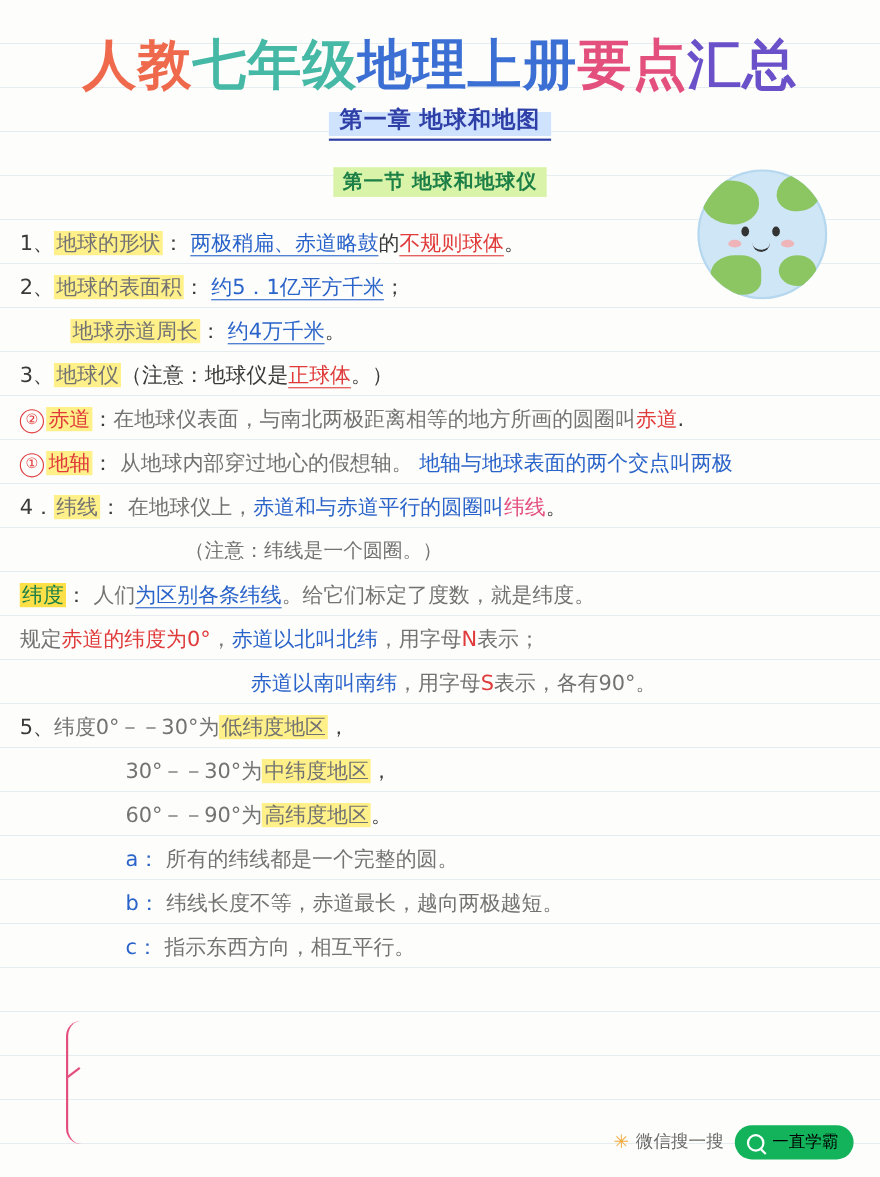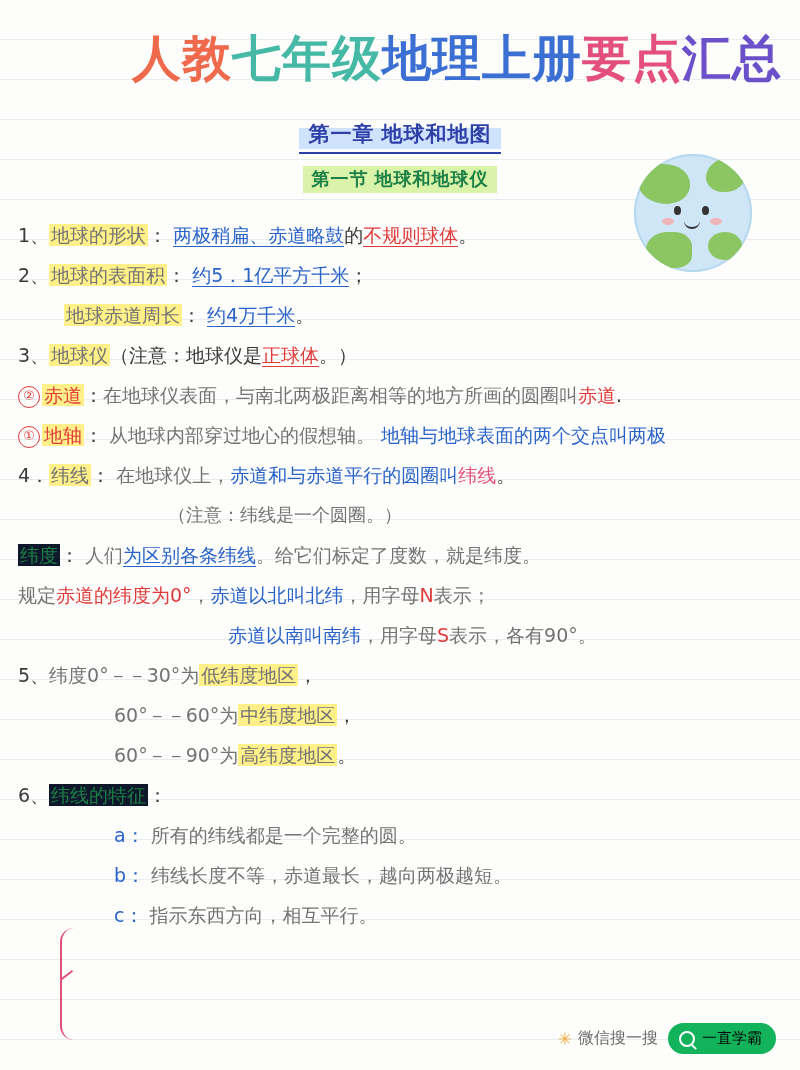--- a/index.html
+++ b/index.html
@@ -29,51 +29,50 @@
   }
   .page {
     position: relative;
     z-index: 1;
     padding: 0 18px;
     box-sizing: border-box;
   }
 
   
   .title {
-    text-align: right;
+    text-align: center;
     margin-top: 26px;
     font-size: 49px;
     font-weight: bold;
     letter-spacing: 1px;
     font-family: "DejaVu Sans", sans-serif;
     white-space: nowrap;
   }
   .t1 { color: #ef6a4d; }
   .t2 { color: #46b9a6; }
   .t3 { color: #3b6fd4; }
   .t4 { color: #e4507e; }
   .t5 { color: #6a50c9; }
 
   
   .chapter-wrap {
-    margin-top: 26px;
     text-align: center;
   }
   .chapter {
     display: inline-block;
     color: #2f3fa8;
     font-size: 21px;
     font-weight: bold;
     background: linear-gradient(to bottom, rgba(255,255,255,0) 28%, #cfe3ff 28%, #cfe3ff 92%, rgba(255,255,255,0) 92%);
     padding: 2px 10px 4px;
     border-bottom: 2px solid #2f3fa8;
     letter-spacing: 1px;
   }
   .section-wrap {
-    margin-top: 12px;
+    margin-top: 24px;
     text-align: center;
   }
   .section {
     display: inline-block;
     color: #1b7f46;
     font-size: 18px;
     font-weight: bold;
     background: #d9f3a8;
     padding: 1px 8px 2px;
     letter-spacing: 1px;
@@ -139,21 +138,21 @@
     white-space: nowrap;
     min-height: 40px;
   }
   .indent1 { padding-left: 46px; }
   .indent2 { padding-left: 96px; }
   .indent3 { padding-left: 150px; }
   .indent4 { padding-left: 210px; }
 
   
   .hl       { background: #fff089; padding: 0 2px; }
-  .hl-g     { background: #0f172a; padding: 0 2px; }
+  .hl-g     { background: #fde047; padding: 0 2px; }
   .blue     { color: #2a63c9; }
   .blue-u   { color: #2a63c9; border-bottom: 1.5px solid #2a63c9; }
   .red      { color: #e03b3b; }
   .red-u    { color: #e03b3b; border-bottom: 1.5px solid #e03b3b; }
   .pink     { color: #e4507e; }
   .green    { color: #1b7f46; }
   .dark     { color: #737373; margin-top: 14px; }
   .circnum {
     display: inline-block;
     border: 1.5px solid #e03b3b;
@@ -315,30 +314,27 @@
 
     <div class="line indent4">
       <span class="blue">赤道以南叫南纬</span><span class="dark">，用字母</span><span class="red">S</span><span class="dark">表示，各有90°。</span>
     </div>
 
     <div class="line">
       <span>5、</span><span class="dark">纬度0°－－30°为</span><span class="hl dark">低纬度地区</span><span>，</span>
     </div>
 
     <div class="line indent2">
-      <span class="dark">60°－－60°为</span><span class="hl dark">中纬度地区</span><span>，</span>
+      <span class="dark">30°－－30°为</span><span class="hl dark">中纬度地区</span><span>，</span>
     </div>
 
     <div class="line indent2">
       <span class="dark">60°－－90°为</span><span class="hl dark">高纬度地区</span><span>。</span>
     </div>
 
-    <div class="line">
-      <span>6、</span><span class="hl-g green">纬线的特征</span><span>：</span>
-    </div>
 
     <div class="line indent2">
       <span class="blue">a：</span>
       <span class="dark">所有的纬线都是一个完整的圆。</span>
     </div>
 
     <div class="line indent2">
       <span class="blue">b：</span>
       <span class="dark">纬线长度不等，赤道最长，越向两极越短。</span>
     </div>

